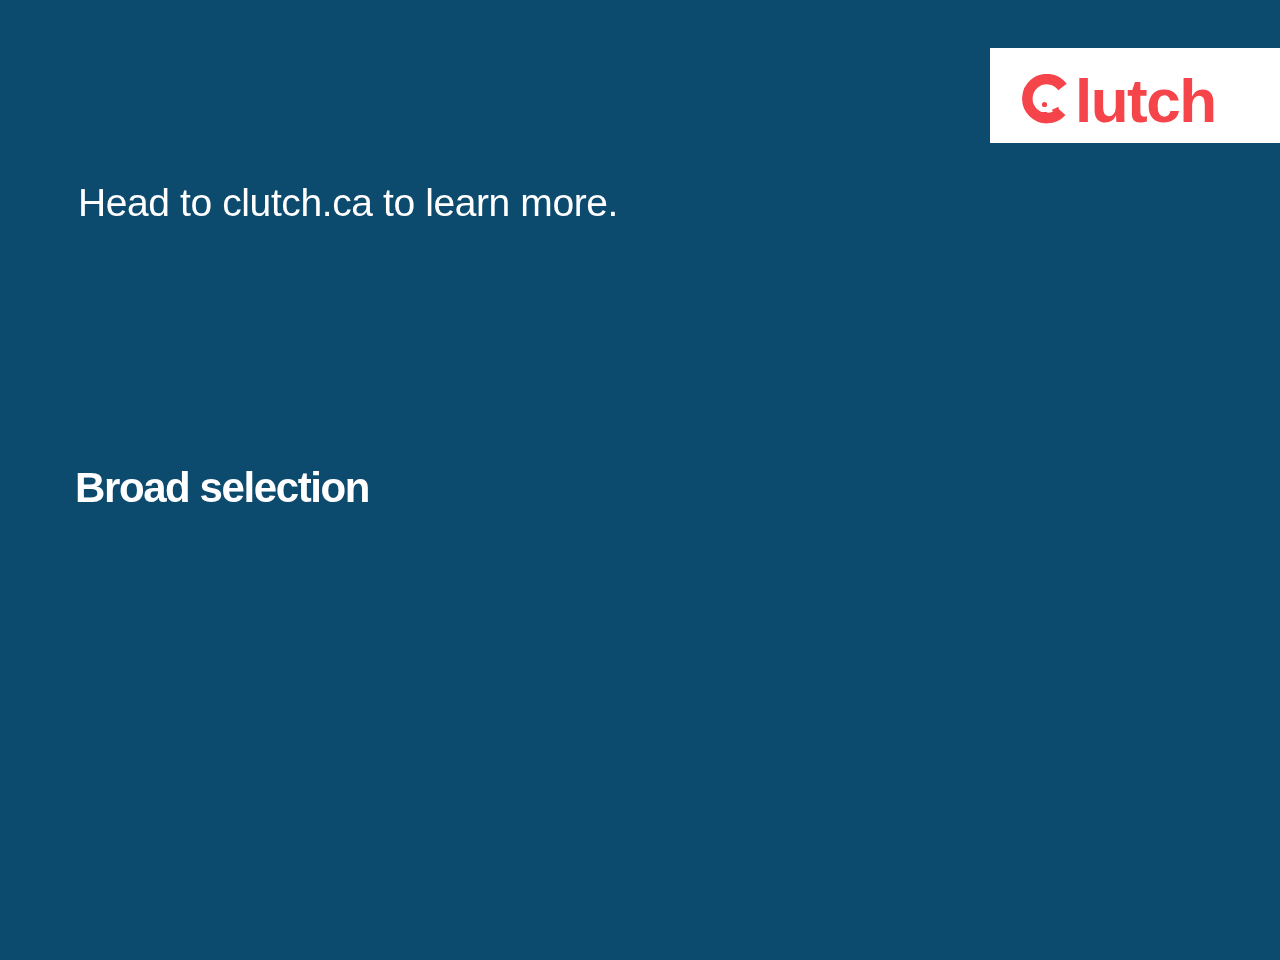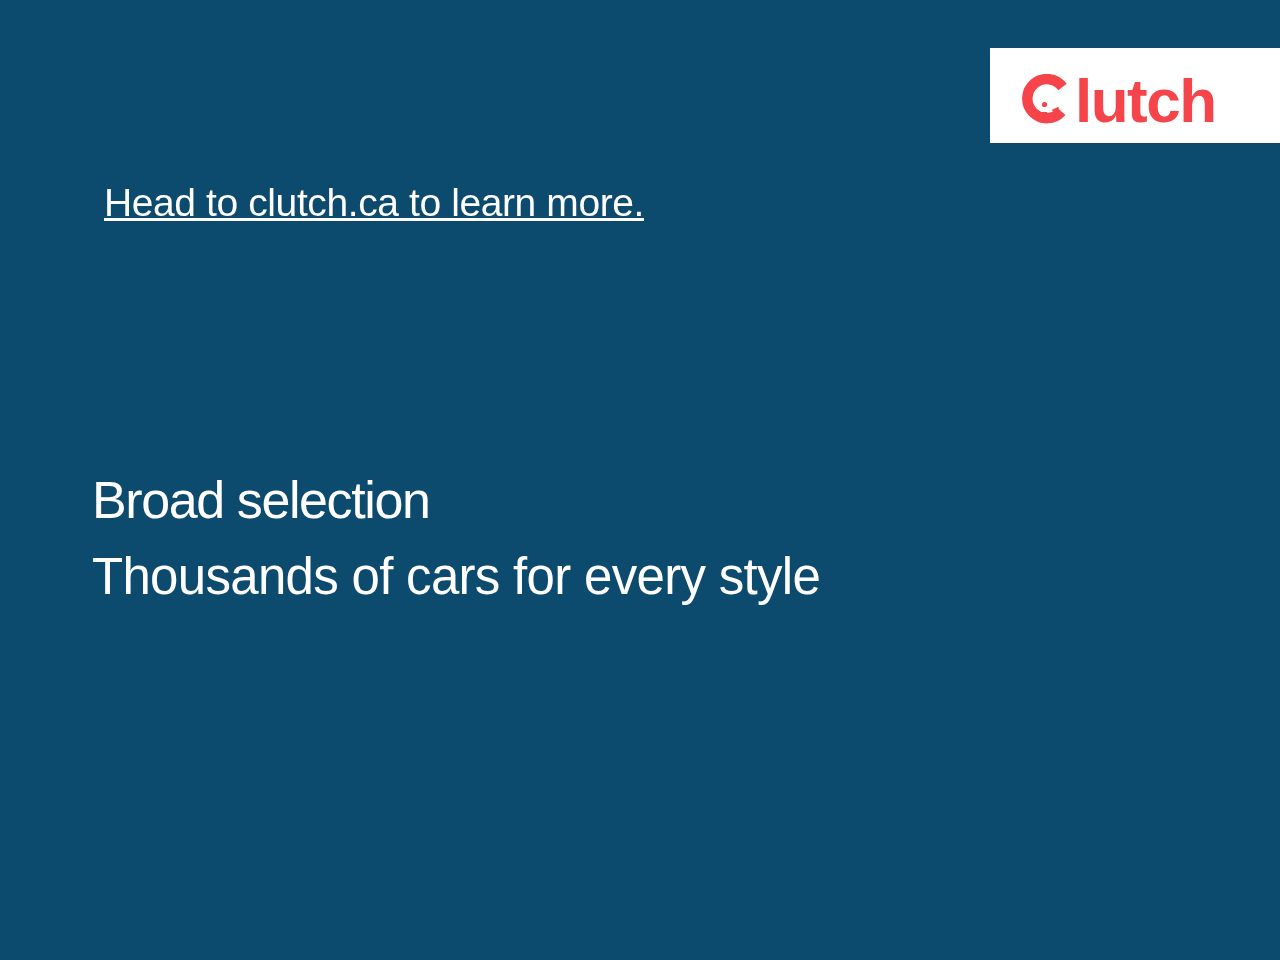--- a/index.html
+++ b/index.html
@@ -58,37 +58,36 @@
     font-weight: bold;
     line-height: 0.82;
     letter-spacing: -1.5px;
     color: #f5444a;
     white-space: nowrap;
   }
 
   
   .kicker {
     position: absolute;
-    left: 104px;
+    left: 78px;
     top: 181px;
     font-size: 39px;
     font-weight: normal;
     line-height: 1.15;
     color: #ffffff;
     letter-spacing: -0.4px;
     white-space: nowrap;
-    text-decoration: underline;
   }
 
   .headline {
     position: absolute;
-    left: 92px;
+    left: 75px;
     top: 437px;
-    font-size: 52px;
-    font-weight: normal;
+    font-size: 42px;
+    font-weight: bold;
     line-height: 1.1;
     color: #ffffff;
     letter-spacing: -1.4px;
     white-space: nowrap;
   }
 
   .subcopy {
     position: absolute;
     left: 92px;
     top: 545px;
@@ -121,16 +120,15 @@
       </svg>
       <span class="logo-word">lutch</span>
     </div>
   </div>
 
   <div class="kicker">Head to clutch.ca to learn more.</div>
 
   <h1 class="headline">Broad selection</h1>
 
   <div class="subcopy">
-    <span class="line">Thousands of cars for every style</span>
   </div>
 
 </div>
 
 </body></html>

